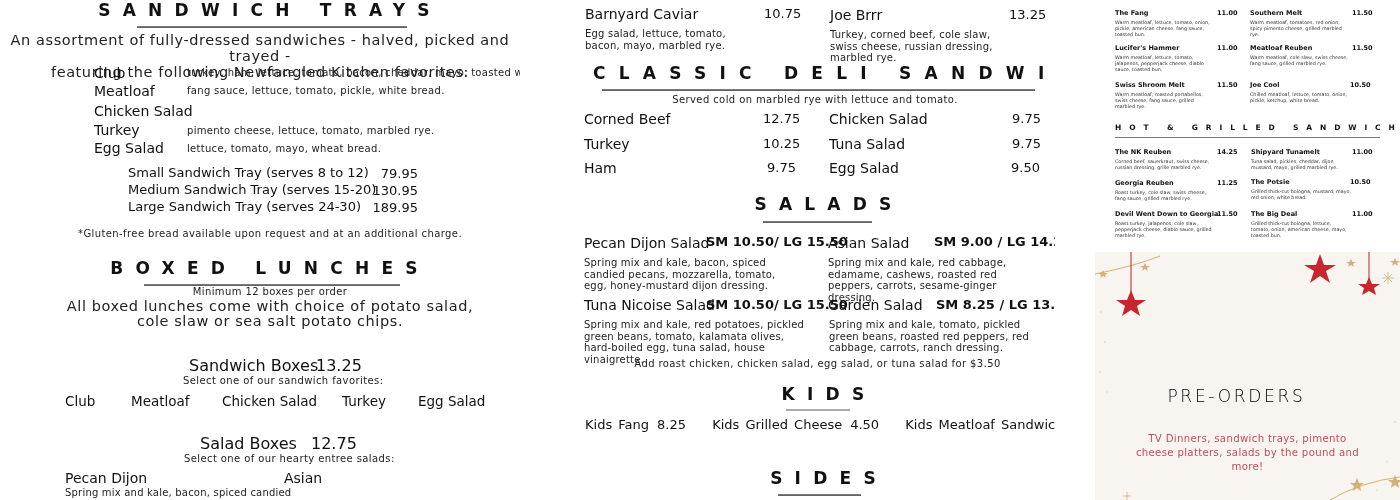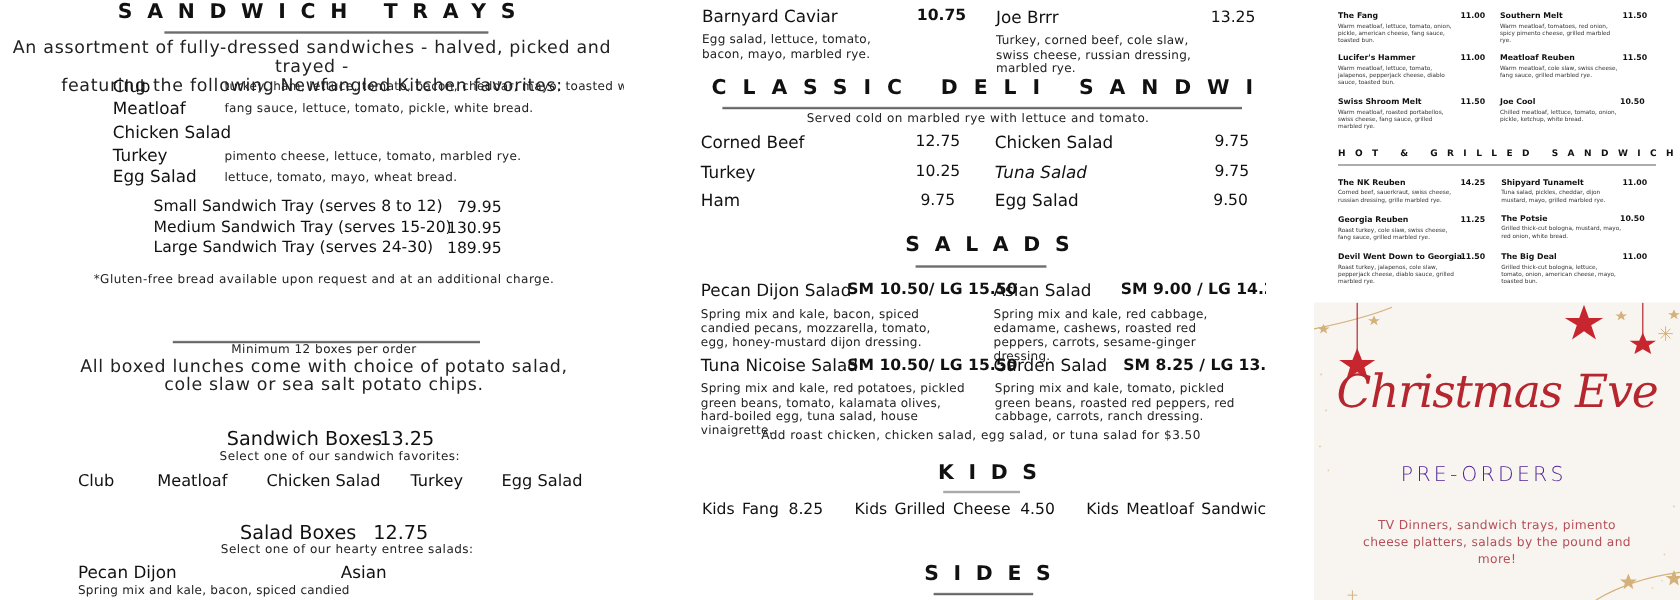--- a/index.html
+++ b/index.html
@@ -31,21 +31,21 @@
   #mid .kid-item { display: inline-block; margin: 0 10px; }
   #mid .kid-price { margin-left: 8px; }
 
   
   #right { left: 1095px; width: 305px; }
   #right .mname { position: absolute; font-size: 6.5px; color: #111; white-space: nowrap; font-weight: bold; }
   #right .mprice { position: absolute; font-size: 6.5px; color: #111; white-space: nowrap; font-weight: bold; }
   #right .mdesc { position: absolute; font-size: 4.8px; line-height: 6px; color: #333; width: 100px; }
   #promo { position: absolute; left: 0; top: 252px; width: 305px; height: 248px; background: #f8f5f0; overflow: hidden; }
   #promo .script { position: absolute; left: 0; width: 305px; top: 52px; text-align: center; font-family: "DejaVu Serif", serif; font-style: italic; font-size: 38px; color: #b5262f; letter-spacing: -1px; }
-  #promo .caps { position: absolute; left: 0; width: 283px; text-align: center; font-family: "DejaVu Sans", sans-serif; font-size: 17px; letter-spacing: 0.16em; color: #4c1d95; font-weight: 300; }
+  #promo .caps { position: absolute; left: 0; width: 283px; text-align: center; font-family: "DejaVu Sans", sans-serif; font-size: 17px; letter-spacing: 0.16em; color: #000000; font-weight: 300; }
   #promo .sub { position: absolute; left: 40px; width: 225px; top: 180px; text-align: center; font-family: "DejaVu Sans", sans-serif; font-size: 10.2px; line-height: 14px; color: #b5505a; letter-spacing: 0.03em; }
 </style>
 </head>
 <body>
 
 <div id="left" class="panel">
   <div class="sec-title" style="left:0;width:540px;top:0;font-size:17px;">SANDWICH TRAYS</div>
   <div class="rule" style="left:137px;top:26px;width:270px;"></div>
   <div class="abs intro">
     <div>An assortment of fully-dressed sandwiches - halved, picked and trayed -</div>
@@ -64,20 +64,21 @@
 
   <div class="tray-label" style="top:165px;">Small Sandwich Tray (serves 8 to 12)</div>
   <div class="tray-price" style="top:166px;">79.95</div>
   <div class="tray-label" style="top:182px;">Medium Sandwich Tray (serves 15-20)</div>
   <div class="tray-price" style="top:183px;">130.95</div>
   <div class="tray-label" style="top:199px;">Large Sandwich Tray (serves 24-30)</div>
   <div class="tray-price" style="top:200px;">189.95</div>
 
   <div class="note" style="top:228px;">*Gluten-free bread available upon request and at an additional charge.</div>
 
+  <div class="sec-title" style="left:0;width:540px;top:258px;font-size:17px;">BOXED LUNCHES</div>
   <div class="rule" style="left:144px;top:284px;width:256px;"></div>
   <div class="note" style="top:286px;width:540px;">Minimum 12 boxes per order</div>
   <div class="abs center" style="left:0;width:540px;top:298px;font-size:14.5px;letter-spacing:0.04em;color:#222;">All boxed lunches come with choice of potato salad,</div>
   <div class="abs center" style="left:0;width:540px;top:313px;font-size:14.5px;letter-spacing:0.04em;color:#222;">cole slaw or sea salt potato chips.</div>
 
   <div class="abs" style="left:189px;top:356px;font-size:16px;">Sandwich Boxes</div>
   <div class="abs" style="left:316px;top:356px;font-size:16px;">13.25</div>
   <div class="abs" style="left:183px;top:375px;font-size:10px;letter-spacing:0.04em;color:#222;">Select one of our sandwich favorites:</div>
   <div class="box-choice" style="left:65px;">Club</div>
   <div class="box-choice" style="left:131px;">Meatloaf</div>
@@ -89,40 +90,40 @@
   <div class="abs" style="left:311px;top:434px;font-size:16px;">12.75</div>
   <div class="abs" style="left:184px;top:453px;font-size:10px;letter-spacing:0.04em;color:#222;">Select one of our hearty entree salads:</div>
   <div class="abs name" style="left:65px;top:470px;">Pecan Dijon</div>
   <div class="abs desc" style="left:65px;top:487px;white-space:nowrap;">Spring mix and kale, bacon, spiced candied</div>
   <div class="abs name" style="left:284px;top:470px;">Asian</div>
   <div class="abs desc" style="left:284px;top:486px;white-space:nowrap;margin-top:28px;">Spring mix and kale, red cabbage,</div>
 </div>
 
 <div id="mid" class="panel">
   <div class="abs name" style="left:10px;top:6px;">Barnyard Caviar</div>
-  <div class="abs price" style="left:189px;top:6px;font-weight:bold;">10.75</div>
+  <div class="abs price" style="left:189px;top:6px;">10.75</div>
   <div class="abs desc" style="left:10px;top:28px;width:170px;">Egg salad, lettuce, tomato, bacon, mayo, marbled rye.</div>
   <div class="abs name" style="left:255px;top:7px;">Joe Brrr</div>
   <div class="abs price" style="left:434px;top:7px;">13.25</div>
   <div class="abs desc" style="left:255px;top:29px;width:185px;">Turkey, corned beef, cole slaw, swiss cheese, russian dressing, marbled rye.</div>
 
   <div class="sec-title" style="left:18px;width:480px;top:63px;font-size:17px;letter-spacing:0.78em;">CLASSIC DELI SANDWICHES</div>
   <div class="rule" style="left:27px;top:89px;width:433px;"></div>
   <div class="abs center" style="left:0;width:480px;top:94px;font-size:10px;letter-spacing:0.04em;color:#222;">Served cold on marbled rye with lettuce and tomato.</div>
 
   <div class="abs name" style="left:9px;top:111px;">Corned Beef</div>
   <div class="abs price" style="left:188px;top:111px;">12.75</div>
   <div class="abs name" style="left:9px;top:136px;">Turkey</div>
   <div class="abs price" style="left:188px;top:136px;">10.25</div>
   <div class="abs name" style="left:9px;top:160px;">Ham</div>
   <div class="abs price" style="left:192px;top:160px;">9.75</div>
 
   <div class="abs name" style="left:254px;top:111px;">Chicken Salad</div>
   <div class="abs price" style="left:437px;top:111px;">9.75</div>
-  <div class="abs name" style="left:254px;top:136px;font-style:italic;">Tuna Salad</div>
+  <div class="abs name" style="left:254px;top:136px;">Tuna Salad</div>
   <div class="abs price" style="left:437px;top:136px;">9.75</div>
   <div class="abs name" style="left:254px;top:160px;">Egg Salad</div>
   <div class="abs price" style="left:436px;top:160px;">9.50</div>
 
   <div class="sec-title" style="left:14px;width:480px;top:194px;font-size:17px;">SALADS</div>
   <div class="rule" style="left:188px;top:221px;width:109px;"></div>
 
   <div class="abs name" style="left:9px;top:235px;">Pecan Dijon Salad</div>
   <div class="abs price" style="left:131px;top:234px;font-weight:bold;">SM 10.50/ LG 15.50</div>
   <div class="abs desc" style="left:9px;top:257px;width:205px;">Spring mix and kale, bacon, spiced candied pecans, mozzarella, tomato, egg, honey-mustard dijon dressing.</div>
@@ -233,17 +234,16 @@
         <circle cx="6" cy="60" r="0.8"></circle>
           <circle cx="10" cy="90" r="0.8"></circle>
           <circle cx="5" cy="120" r="0.8"></circle>
           <circle cx="12" cy="140" r="0.7"></circle>
         <circle cx="300" cy="170" r="0.8"></circle>
           <circle cx="292" cy="210" r="0.7"></circle>
           <circle cx="282" cy="238" r="0.7"></circle>
           <circle cx="290" cy="232" r="0.6"></circle>
       </g>
     </svg>
-    <div class="script">Christmas Eve</div>
     <div class="caps" style="top:134px;">PRE-ORDERS</div>
     <div class="sub">TV Dinners, sandwich trays, pimento cheese platters, salads by the pound and more!</div>
   </div>
 </div>
 
 </body></html>

